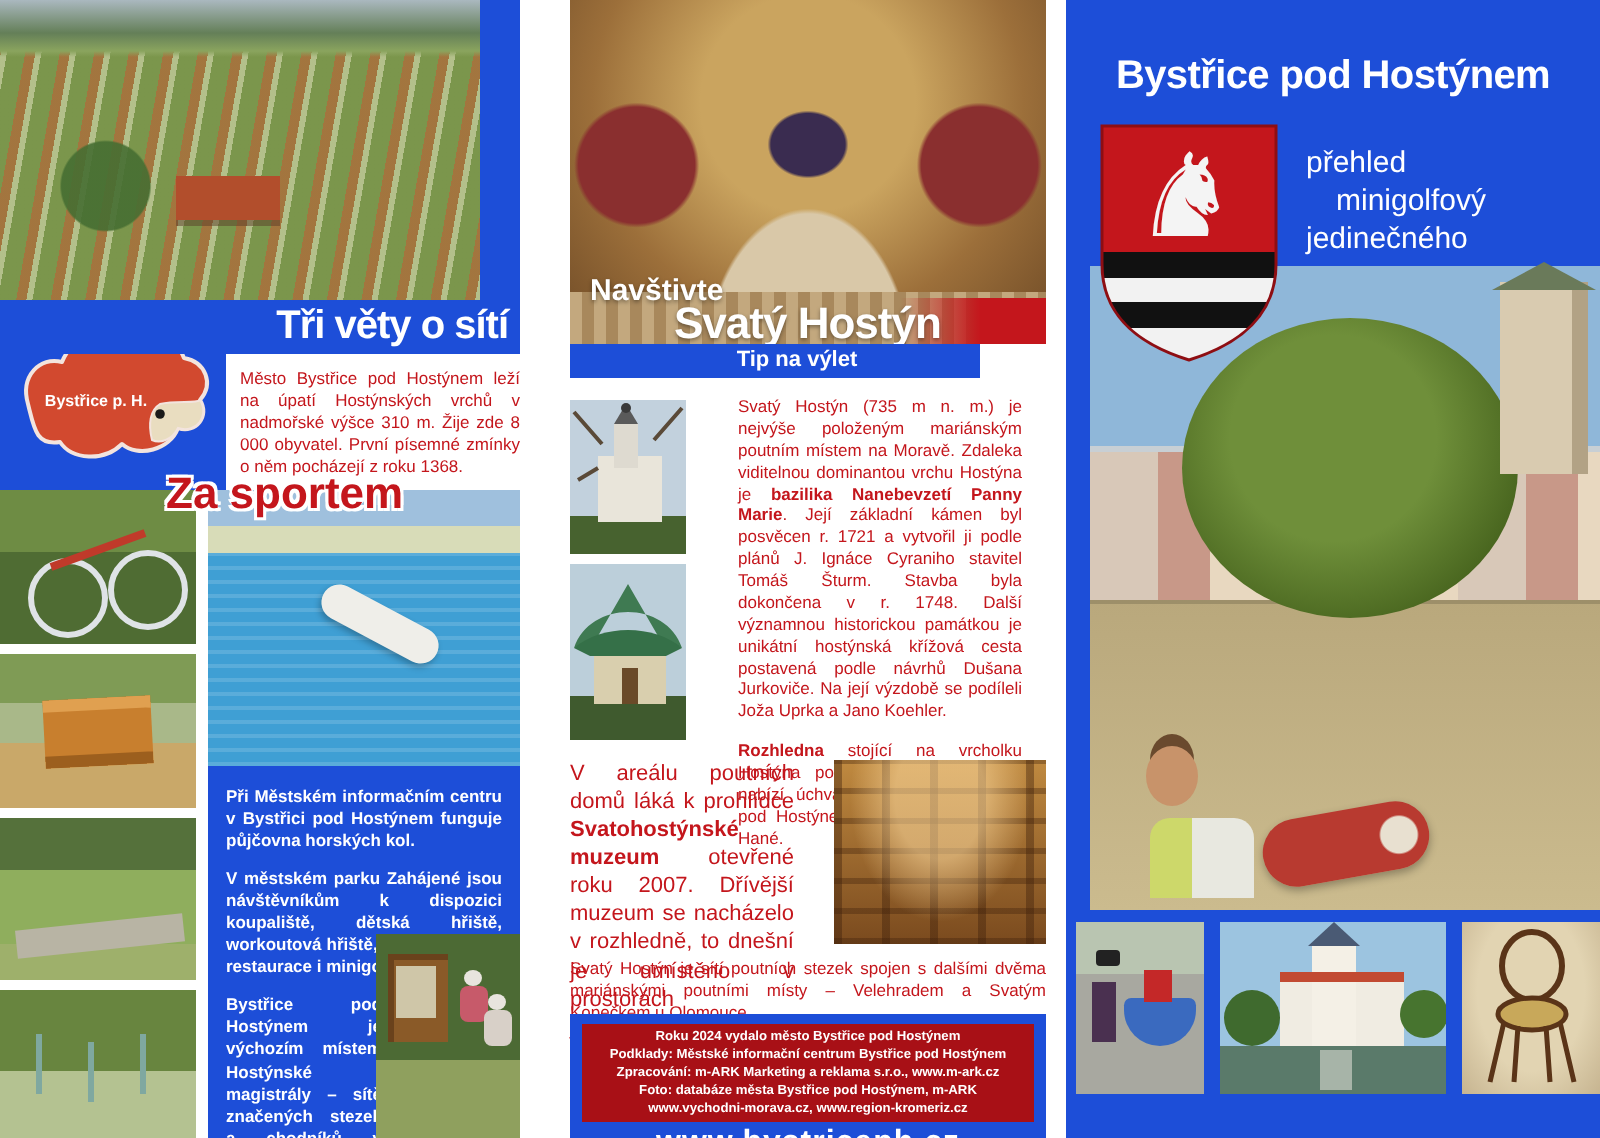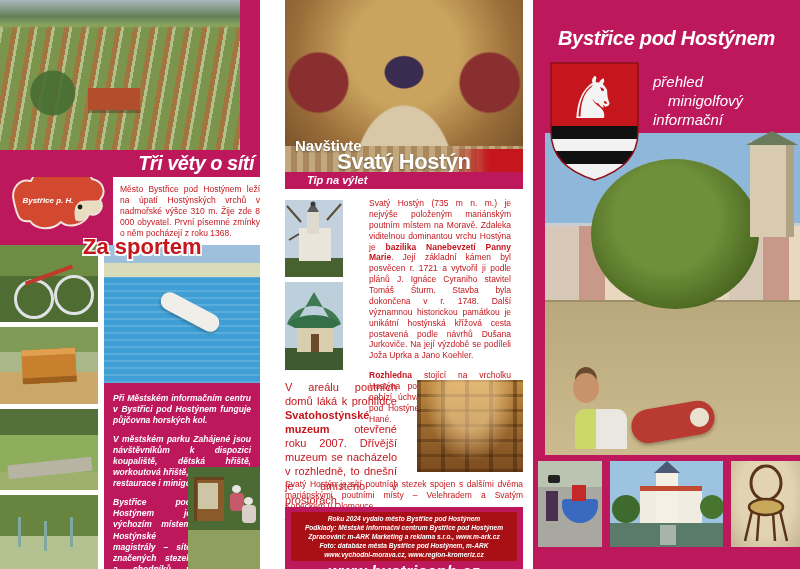--- a/index.html
+++ b/index.html
@@ -1,20 +1,20 @@
 <!DOCTYPE html>
 <html><head>
 <meta charset="utf-8">
 <style>
   html,body{margin:0;padding:0;background:#e8e8e8;}
   .page{position:relative;width:800px;height:569px;background:#fff;margin:0 auto;
         font-family:"Liberation Sans",sans-serif;overflow:hidden;}
   .abs{position:absolute;}
   .ph{position:absolute;overflow:hidden;}
-  .red{background:#be185d;font-style:italic;}
+  .red{background:#1d4ed8;}
 
   
   .aerial{left:0;top:0;width:240px;height:150px;background-color:#86a050;
     background-image:
       linear-gradient(180deg,#aab8bf 0%,#647f58 11%,#8aa45e 17%,rgba(0,0,0,0) 19%),
       radial-gradient(circle at 22% 62%,rgba(70,110,50,.9) 0 22px,transparent 23px),
       repeating-linear-gradient(100deg,rgba(186,82,48,.55) 0 5px,rgba(242,236,220,.42) 5px 8px,rgba(112,140,72,.5) 8px 17px);}
   .aerial .castle{position:absolute;left:88px;top:88px;width:52px;height:22px;background:#b24e2c;
     box-shadow:0 3px 0 rgba(90,60,40,.5);}
   .left-strip{left:240px;top:0;width:20px;height:150px;}
@@ -66,22 +66,22 @@
       radial-gradient(circle at 86% 48%,#8a2f2f 0 13%,transparent 14%),
       radial-gradient(ellipse at 50% 30%,#caa45f 0 32%,#9c6f3a 64%,#6e4a26 100%);}
   .basilica .floor{position:absolute;left:0;bottom:0;width:100%;height:26px;
     background:repeating-linear-gradient(90deg,#c3a87e 0 6px,#a8885c 6px 12px);}
   .visit-redblock{left:450px;top:149px;width:73px;height:23px;z-index:3;
     background:linear-gradient(90deg,rgba(196,22,28,0) 0%,#c4161c 55%);}
   .visit-label{left:295px;top:137px;font-size:15px;font-weight:bold;color:#fff;z-index:4;
     text-shadow:0 1px 2px rgba(0,0,0,.4);}
   .visit-title{left:337px;top:149px;font-size:22px;font-weight:bold;color:#fff;z-index:4;
     text-shadow:0 1px 2px rgba(0,0,0,.4);letter-spacing:-0.5px;}
-  .tip-band{left:285px;top:172px;width:238px;height:17px;z-index:4;color:#fff;
-    font-size:11px;font-weight:bold;line-height:17px;padding-left:22px;box-sizing:border-box;}
+  .tip-band{left:285px;top:172px;width:205px;height:17px;z-index:4;color:#fff;
+    font-size:11px;font-weight:bold;line-height:17px;padding-left:22px;box-sizing:border-box;text-align:center;}
   .church{left:285px;top:200px;width:58px;height:77px;}
   .chapel{left:285px;top:282px;width:58px;height:88px;}
   .mid-text1{left:369px;top:198px;width:154px;color:#c4161c;font-size:8.5px;line-height:1.28;
     text-align:justify;}
   .mid-text1 p,.mid-text2 p{margin:0 12px 9px 0;}
   .museum{left:417px;top:380px;width:106px;height:92px;background-color:#a86a2c;
     background-image:
       radial-gradient(ellipse at 50% 20%,rgba(255,220,160,.55) 0 30%,transparent 60%),
       repeating-linear-gradient(0deg,rgba(60,30,10,.35) 0 3px,transparent 3px 15px),
       repeating-linear-gradient(90deg,rgba(60,30,10,.4) 0 4px,transparent 4px 24px),
@@ -259,21 +259,21 @@
           <rect x="0" y="104" width="95" height="20" fill="#f2f2f2"></rect>
           <text x="-72" y="58" transform="scale(-1,1)" font-size="58" fill="#f4f4f4" font-family="DejaVu Sans, sans-serif">♞</text>
         </g>
         <path d="M4,3 H91 V72 C91,98 73,112 47.5,120 C22,112 4,98 4,72 Z" fill="none" stroke="#8e0e13" stroke-width="1.5"></path>
       </svg>
     </div>
 
     <div class="subtitle">
       <div>přehled</div>
       <div class="l2">minigolfový</div>
-      <div>informační</div>
+      <div>jedinečného</div>
     </div>
 
     <div class="street">
       <div class="bldgs"></div>
       <div class="bigtree"></div>
       <div class="tower"></div>
       <div class="hiker-head"></div>
       <div class="hiker-shirt"></div>
       <div class="mat"></div>
     </div>

